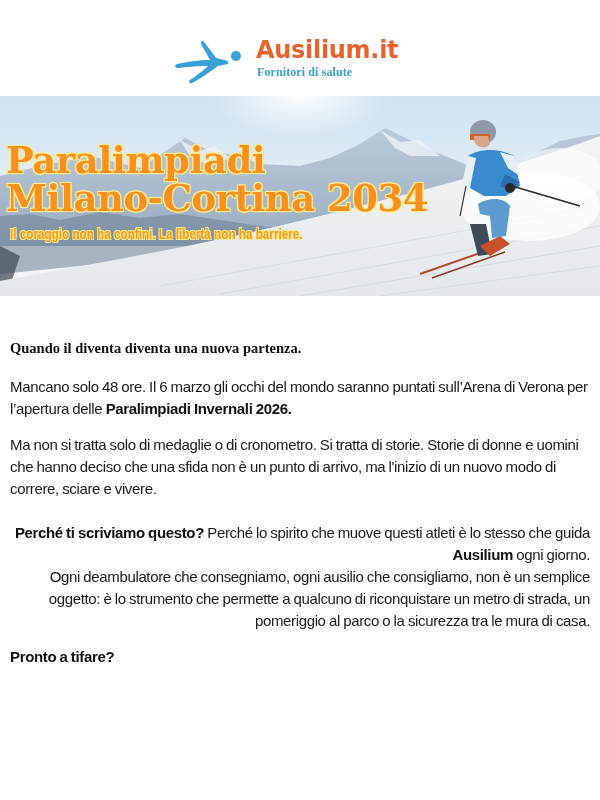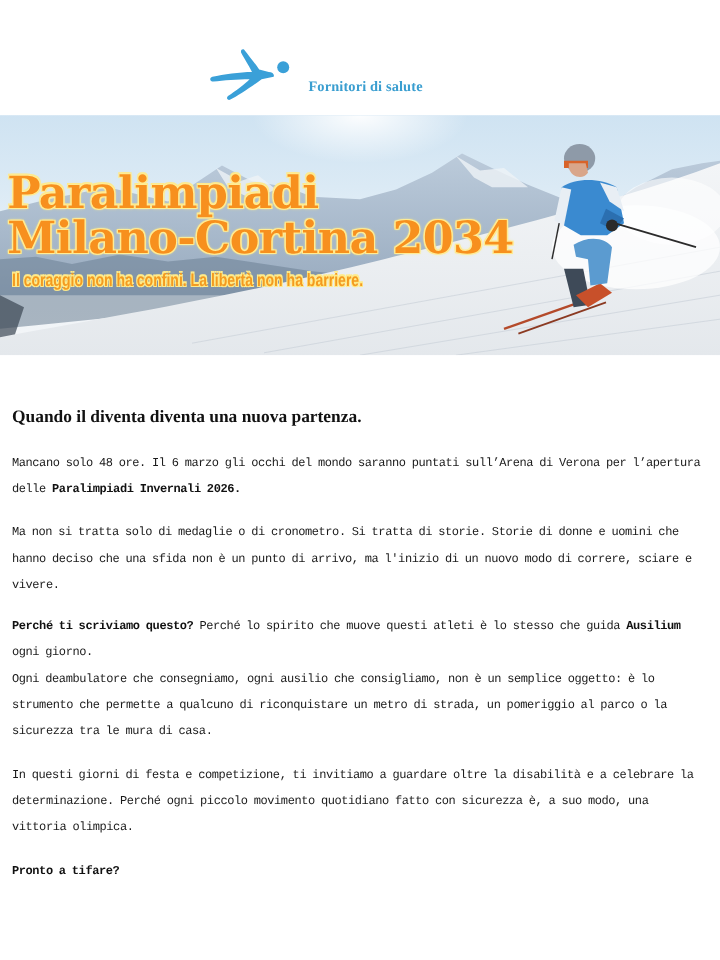--- a/index.html
+++ b/index.html
@@ -43,41 +43,42 @@
       text-shadow: 1px 1px 0 #ffeb8a, -1px -1px 0 #ffeb8a, 1px -1px 0 #ffeb8a, -1px 1px 0 #ffeb8a;
     }
 
     
     .content { position: absolute; left: 10px; top: 338px; width: 580px; }
     .intro-heading {
       font-family: "Liberation Serif", serif; font-weight: bold; font-size: 14.5px;
       line-height: 20px; color: #111;
     }
     .para {
-      font-family: Liberation Mono, monospace; font-size: 10px; line-height: 22px;
+      font-family: Liberation Sans, sans-serif; font-size: 15px; line-height: 22px;
       color: #1a1a1a; letter-spacing: -0.35px; word-spacing: -0.5px;
     }
     .para b { font-weight: bold; color: #111; }
     .p1 { margin-top: 18px; }
     .p2 { margin-top: 14px; }
-    .p3 { margin-top: 12px; }
+    .p3 { margin-top: 22px; text-align: right; }
     .p4 { margin-top: 14px; }
     .p5 { margin-top: 14px; }
     .p6 { margin-top: 14px; }
   </style>
 </head>
 <body>
 
 <div class="logo-wrap">
   <div class="logo">
     <svg class="logo-mark" viewBox="0 0 80 50" width="80" height="50">
 
       <path d="M30 6 C33 10, 38 16, 42 22 L50 24 C53 24, 55 26, 54 28 L44 30 C36 36, 24 44, 18 47 C16 48, 14 46, 16 44 C22 40, 30 34, 34 30 C24 30, 12 31, 4 32 C1 32, 0 29, 3 28 C12 26, 26 24, 36 24 C33 18, 29 12, 27 8 C26 5, 29 4, 30 6 Z" fill="#3aa0d8"></path>
       <circle cx="62" cy="20" r="5" fill="#3aa0d8"></circle>
     </svg>
+    <div class="logo-title" style="color:#e8622a">Ausilium.it</div>
     <div class="logo-tagline" style="color:#3a9ed0">Fornitori di salute</div>
   </div>
 </div>
 
 <div class="banner">
   <svg width="600" height="200" viewBox="0 0 600 200">
     <defs>
       <linearGradient id="mtn" x1="0" y1="0" x2="0" y2="1">
         <stop offset="0" stop-color="#b9c8d8"></stop>
         <stop offset="1" stop-color="#8ea2b8"></stop>
@@ -146,16 +147,15 @@
 <div class="content">
   <div class="intro-heading">Quando il diventa diventa una nuova partenza.</div>
 
   <p class="para p1"><span>Mancano solo 48 ore. Il 6 marzo gli occhi del mondo saranno puntati sull’Arena di Verona per l’apertura delle </span><b>Paralimpiadi Invernali 2026.</b></p>
 
   <p class="para p2">Ma non si tratta solo di medaglie o di cronometro. Si tratta di storie. Storie di donne e uomini che hanno deciso che una sfida non è un punto di arrivo, ma l'inizio di un nuovo modo di correre, sciare e vivere.</p>
 
   <p class="para p3"><b>Perché ti scriviamo questo?</b><span> Perché lo spirito che muove questi atleti è lo stesso che guida </span><b>Ausilium</b><span> ogni giorno.</span><br><span>Ogni deambulatore che consegniamo, ogni ausilio che consigliamo, non è un semplice oggetto: è lo strumento che permette a qualcuno di riconquistare un metro di strada, un pomeriggio al parco o la sicurezza tra le mura di casa.</span></p>
 
 
-  <p class="para p5">In questi giorni di festa e competizione, ti invitiamo a guardare oltre la disabilità e a celebrare la determinazione. Perché ogni piccolo movimento quotidiano fatto con sicurezza è, a suo modo, una vittoria olimpica.</p>
 
   <p class="para p6"><b>Pronto a tifare?</b></p>
 </div>
 
 </body></html>

